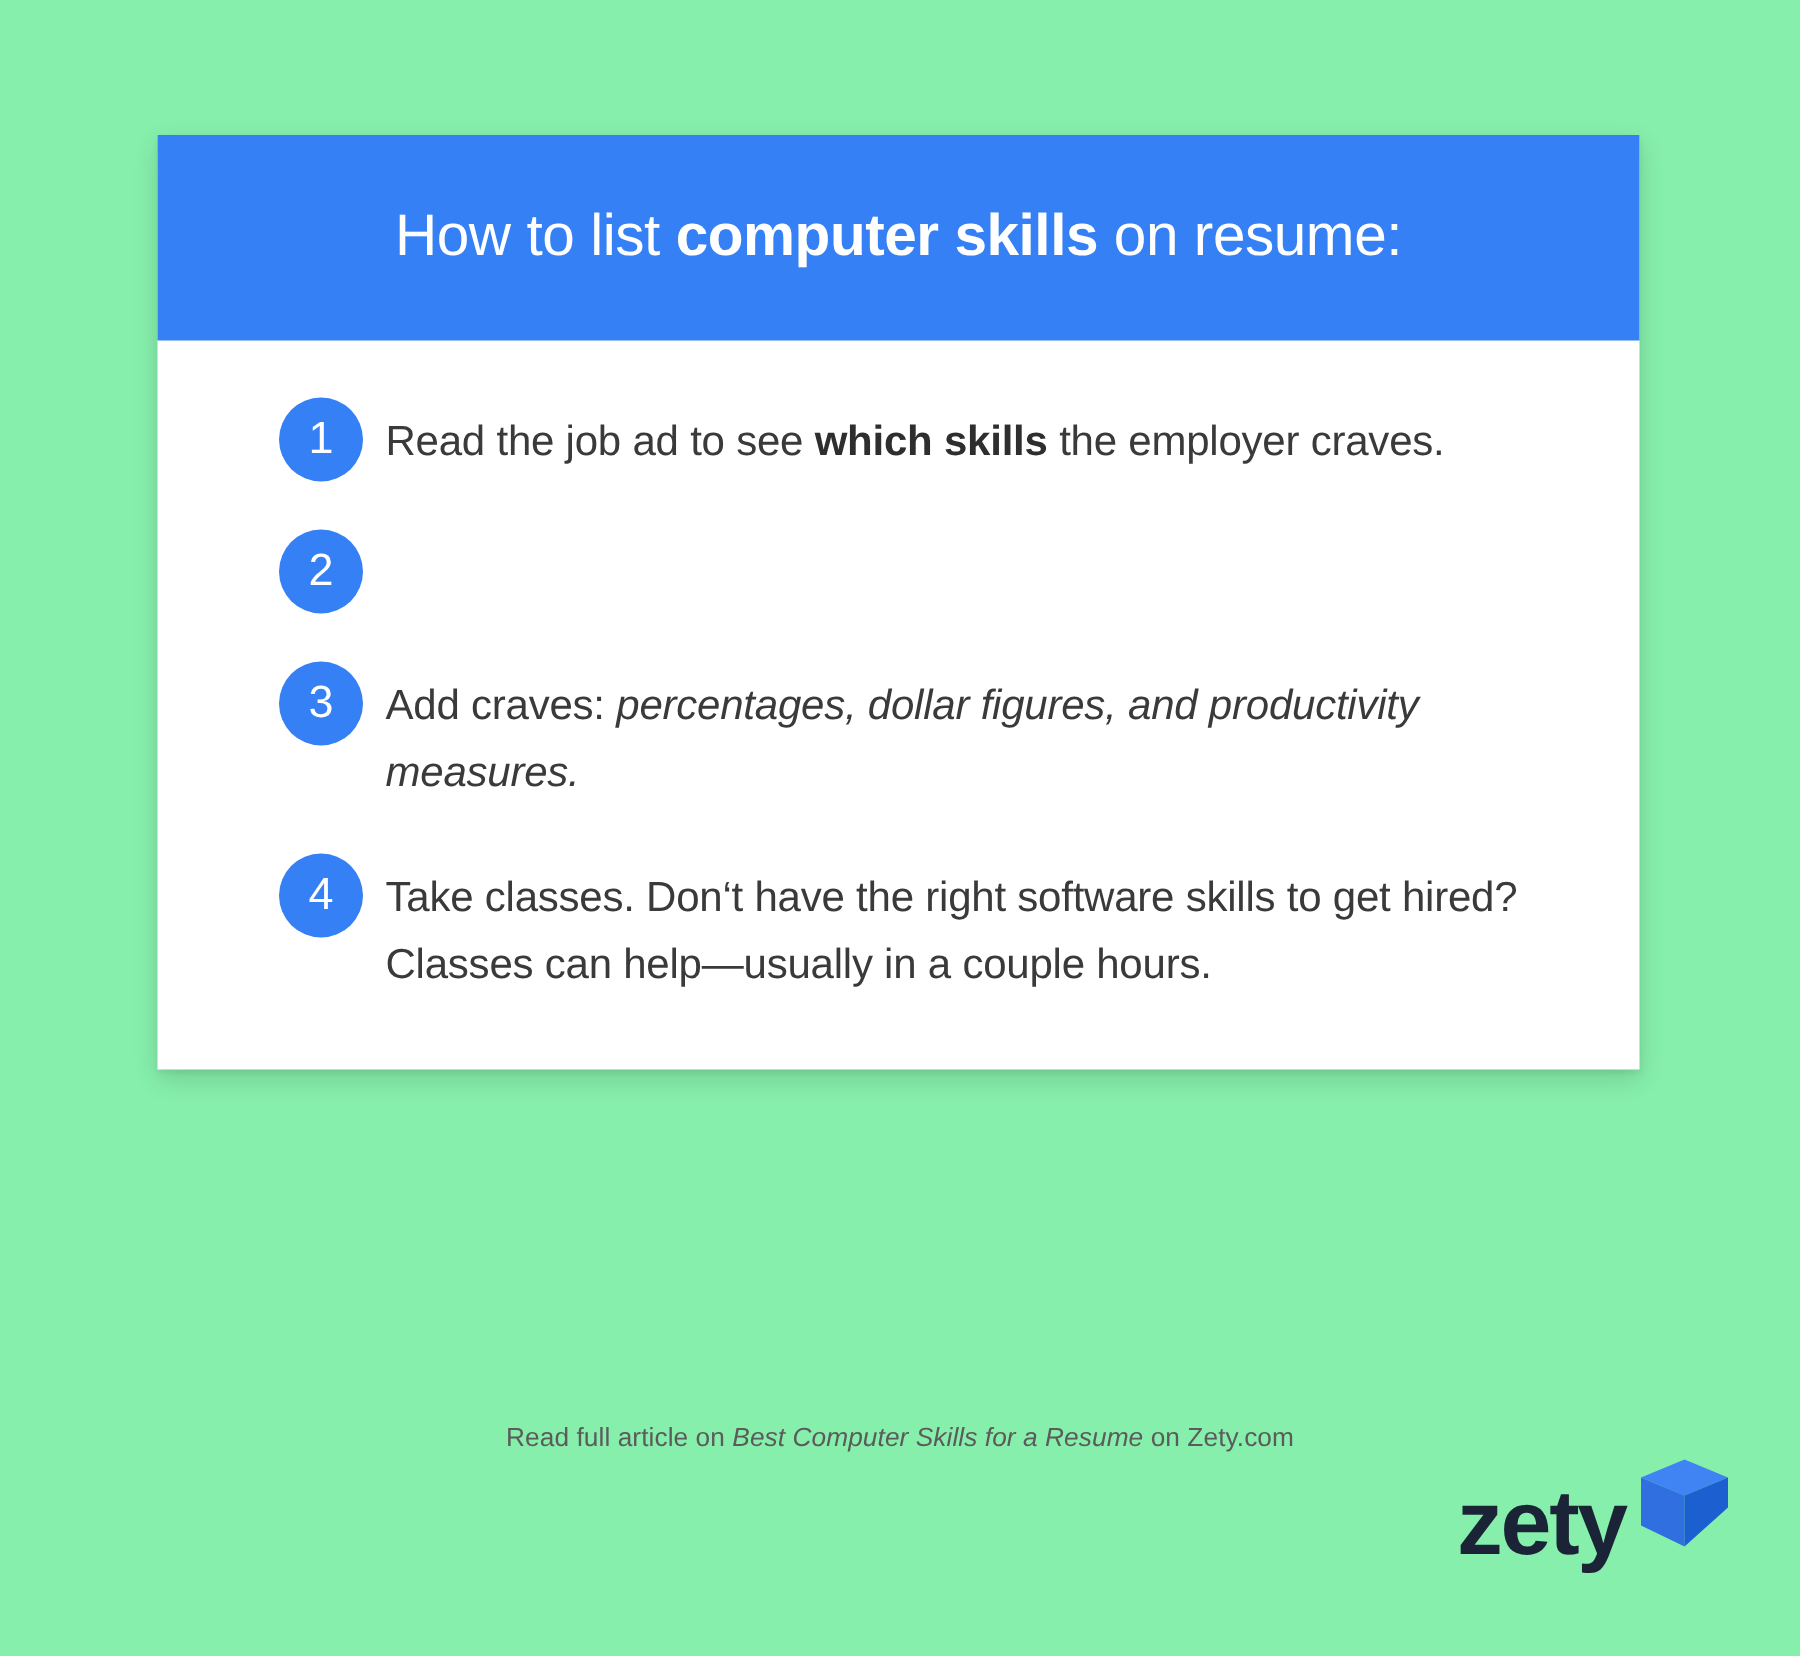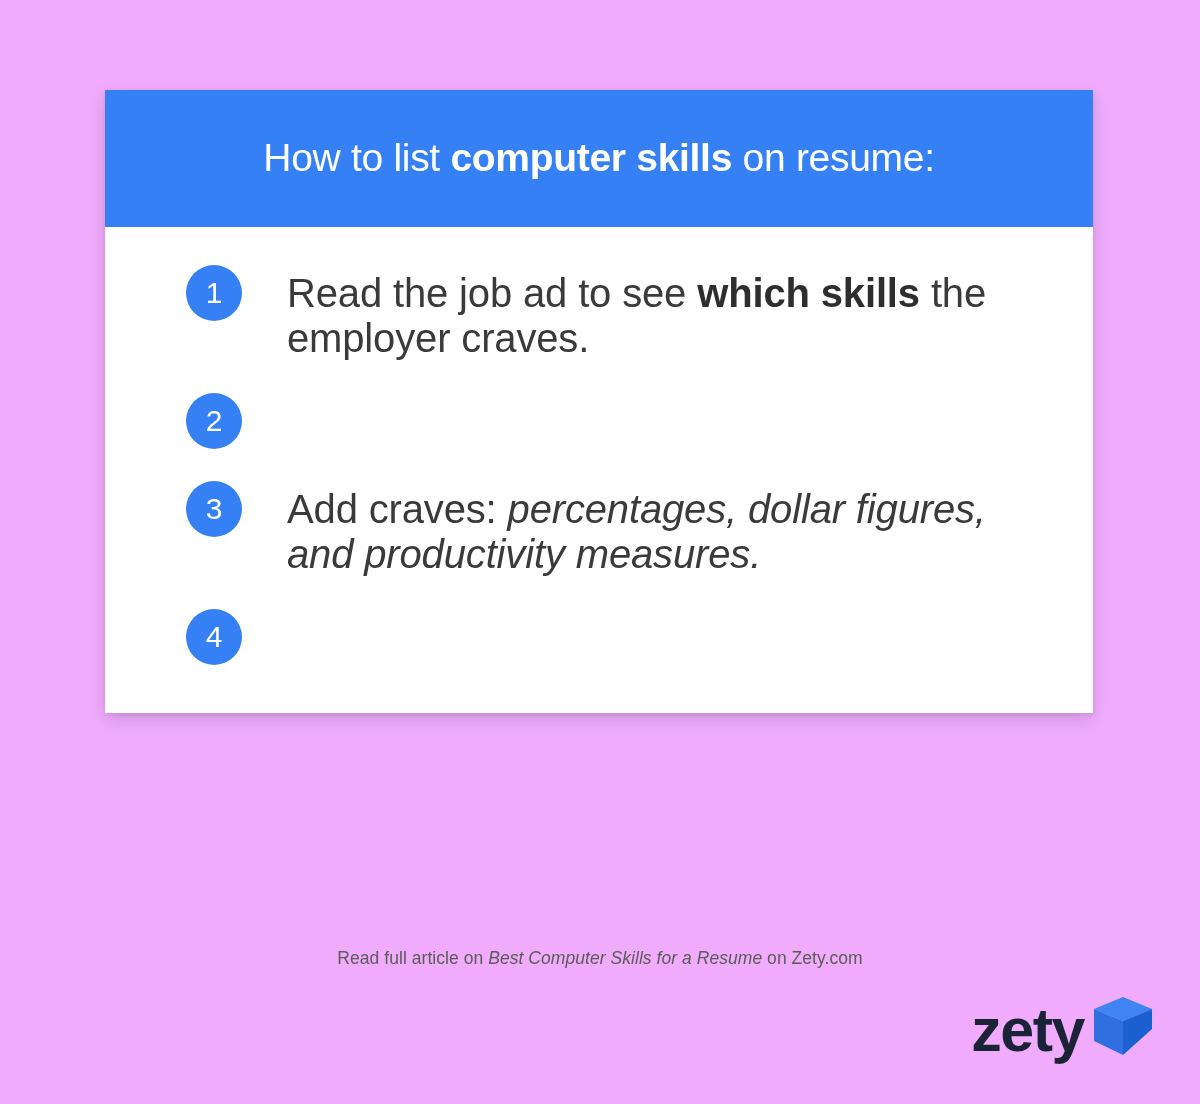--- a/index.html
+++ b/index.html
@@ -9,21 +9,21 @@
     height: 1104px;
     background: #f5f5f5;
     font-family: "Liberation Sans", sans-serif;
     -webkit-font-smoothing: antialiased;
   }
 
   #infographic {
     position: relative;
     width: 1200px;
     height: 1104px;
-    background: #f0abfc;
+    background: #86efac;
     overflow: hidden;
   }
 
   
   .card {
     position: absolute;
     left: 105px;
     top: 90px;
     width: 988px;
     background: #ffffff;
@@ -72,22 +72,22 @@
     color: #ffffff;
     font-size: 30px;
     font-weight: 400;
     display: flex;
     align-items: center;
     justify-content: center;
     margin-top: -6px;
   }
 
   .step-text {
-    margin-left: 45px;
-    font-size: 40px;
+    margin-left: 15px;
+    font-size: 28px;
     line-height: 45px;
     color: #3a3a3a;
     font-weight: 400;
     letter-spacing: -0.15px;
     max-width: 760px;
   }
   .step-text b { font-weight: 700; color: #2e2e2e; }
   .step-text i { font-style: italic; }
 
   
@@ -102,21 +102,21 @@
     letter-spacing: 0.05px;
   }
   .footer-note i { font-style: italic; }
 
   
   .logo {
     position: absolute;
     right: 48px;
     top: 985px;
     display: flex;
-    align-items: flex-end;
+    align-items: flex-start;
     height: 76px;
   }
   .logo-word {
     font-size: 61px;
     font-weight: 700;
     color: #1b2336;
     letter-spacing: -1.5px;
     line-height: 1;
   }
   .logo-mark {
@@ -152,20 +152,23 @@
 
       <div class="step">
         <div class="step-badge">3</div>
         <div class="step-text">
           <span>Add craves: </span><i>percentages, dollar figures, and productivity measures.</i>
         </div>
       </div>
 
       <div class="step">
         <div class="step-badge">4</div>
+        <div class="step-text">
+          <span>Take classes. Don‘t have the right software skills to get hired? Classes can help—usually in a couple hours.</span>
+        </div>
       </div>
 
     </div>
   </div>
 
   <div class="footer-note">
     <span>Read full article on </span><i>Best Computer Skills for a Resume</i><span> on Zety.com</span>
   </div>
 
   <div class="logo">

